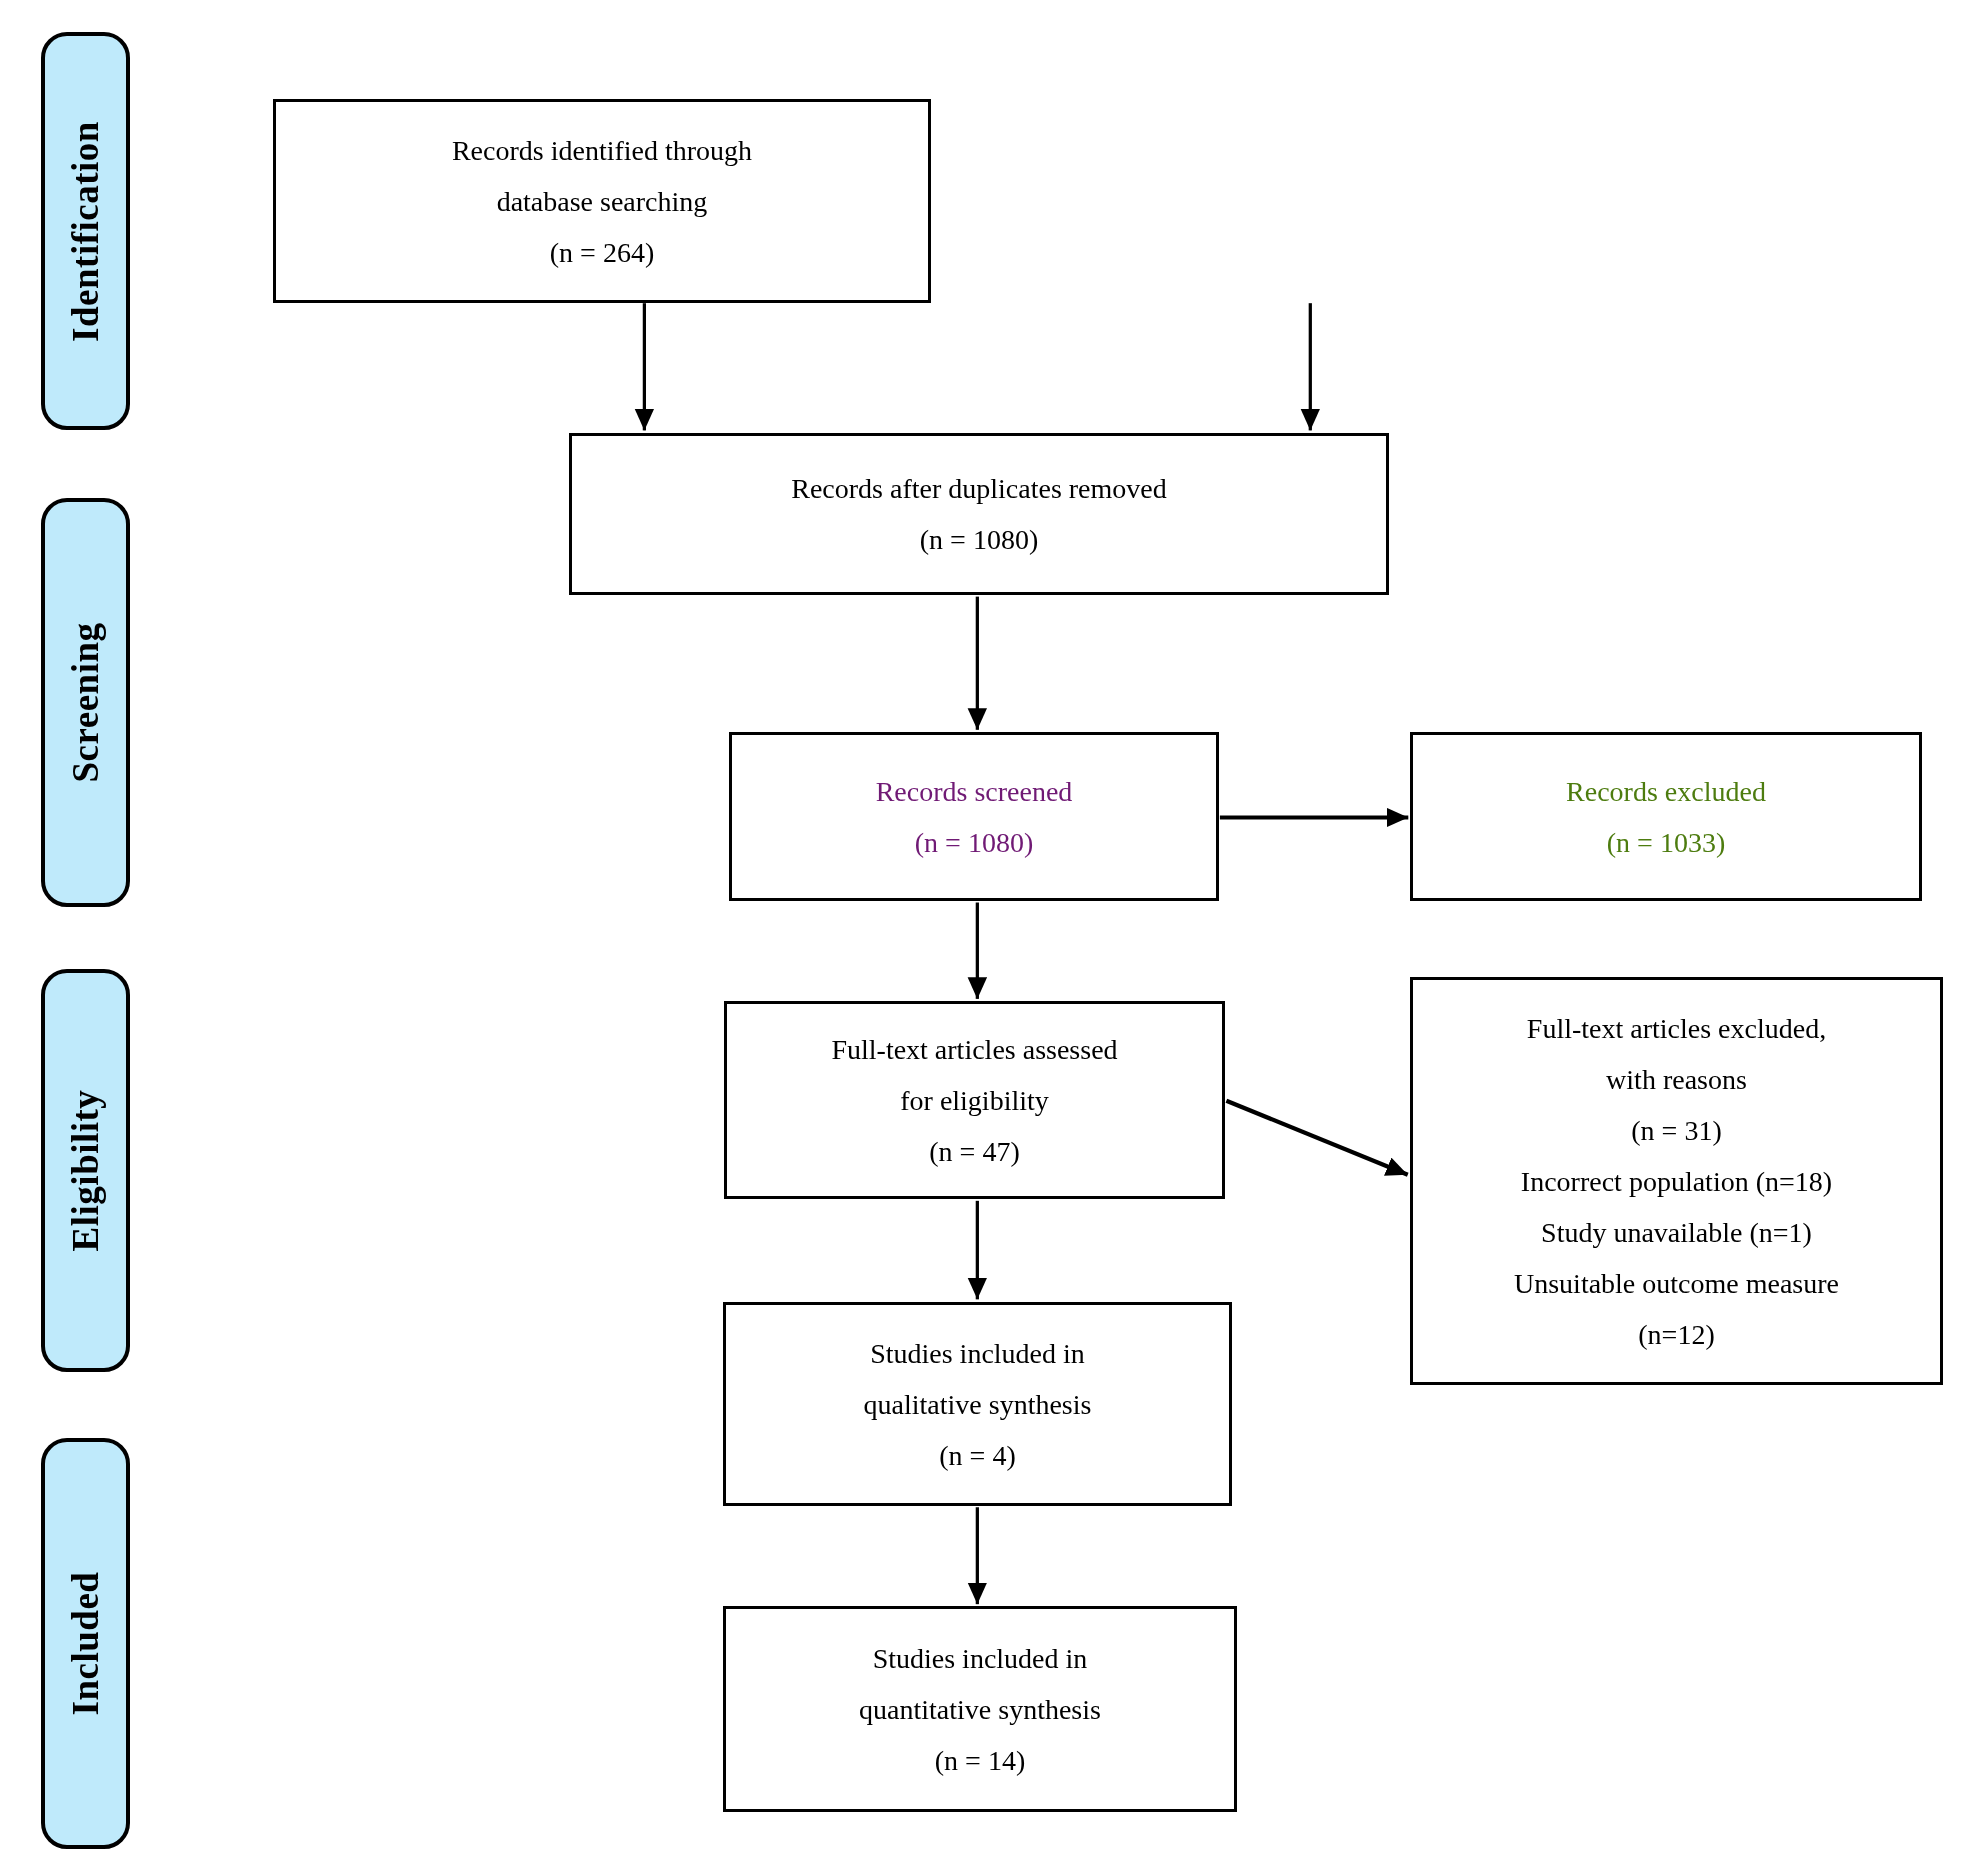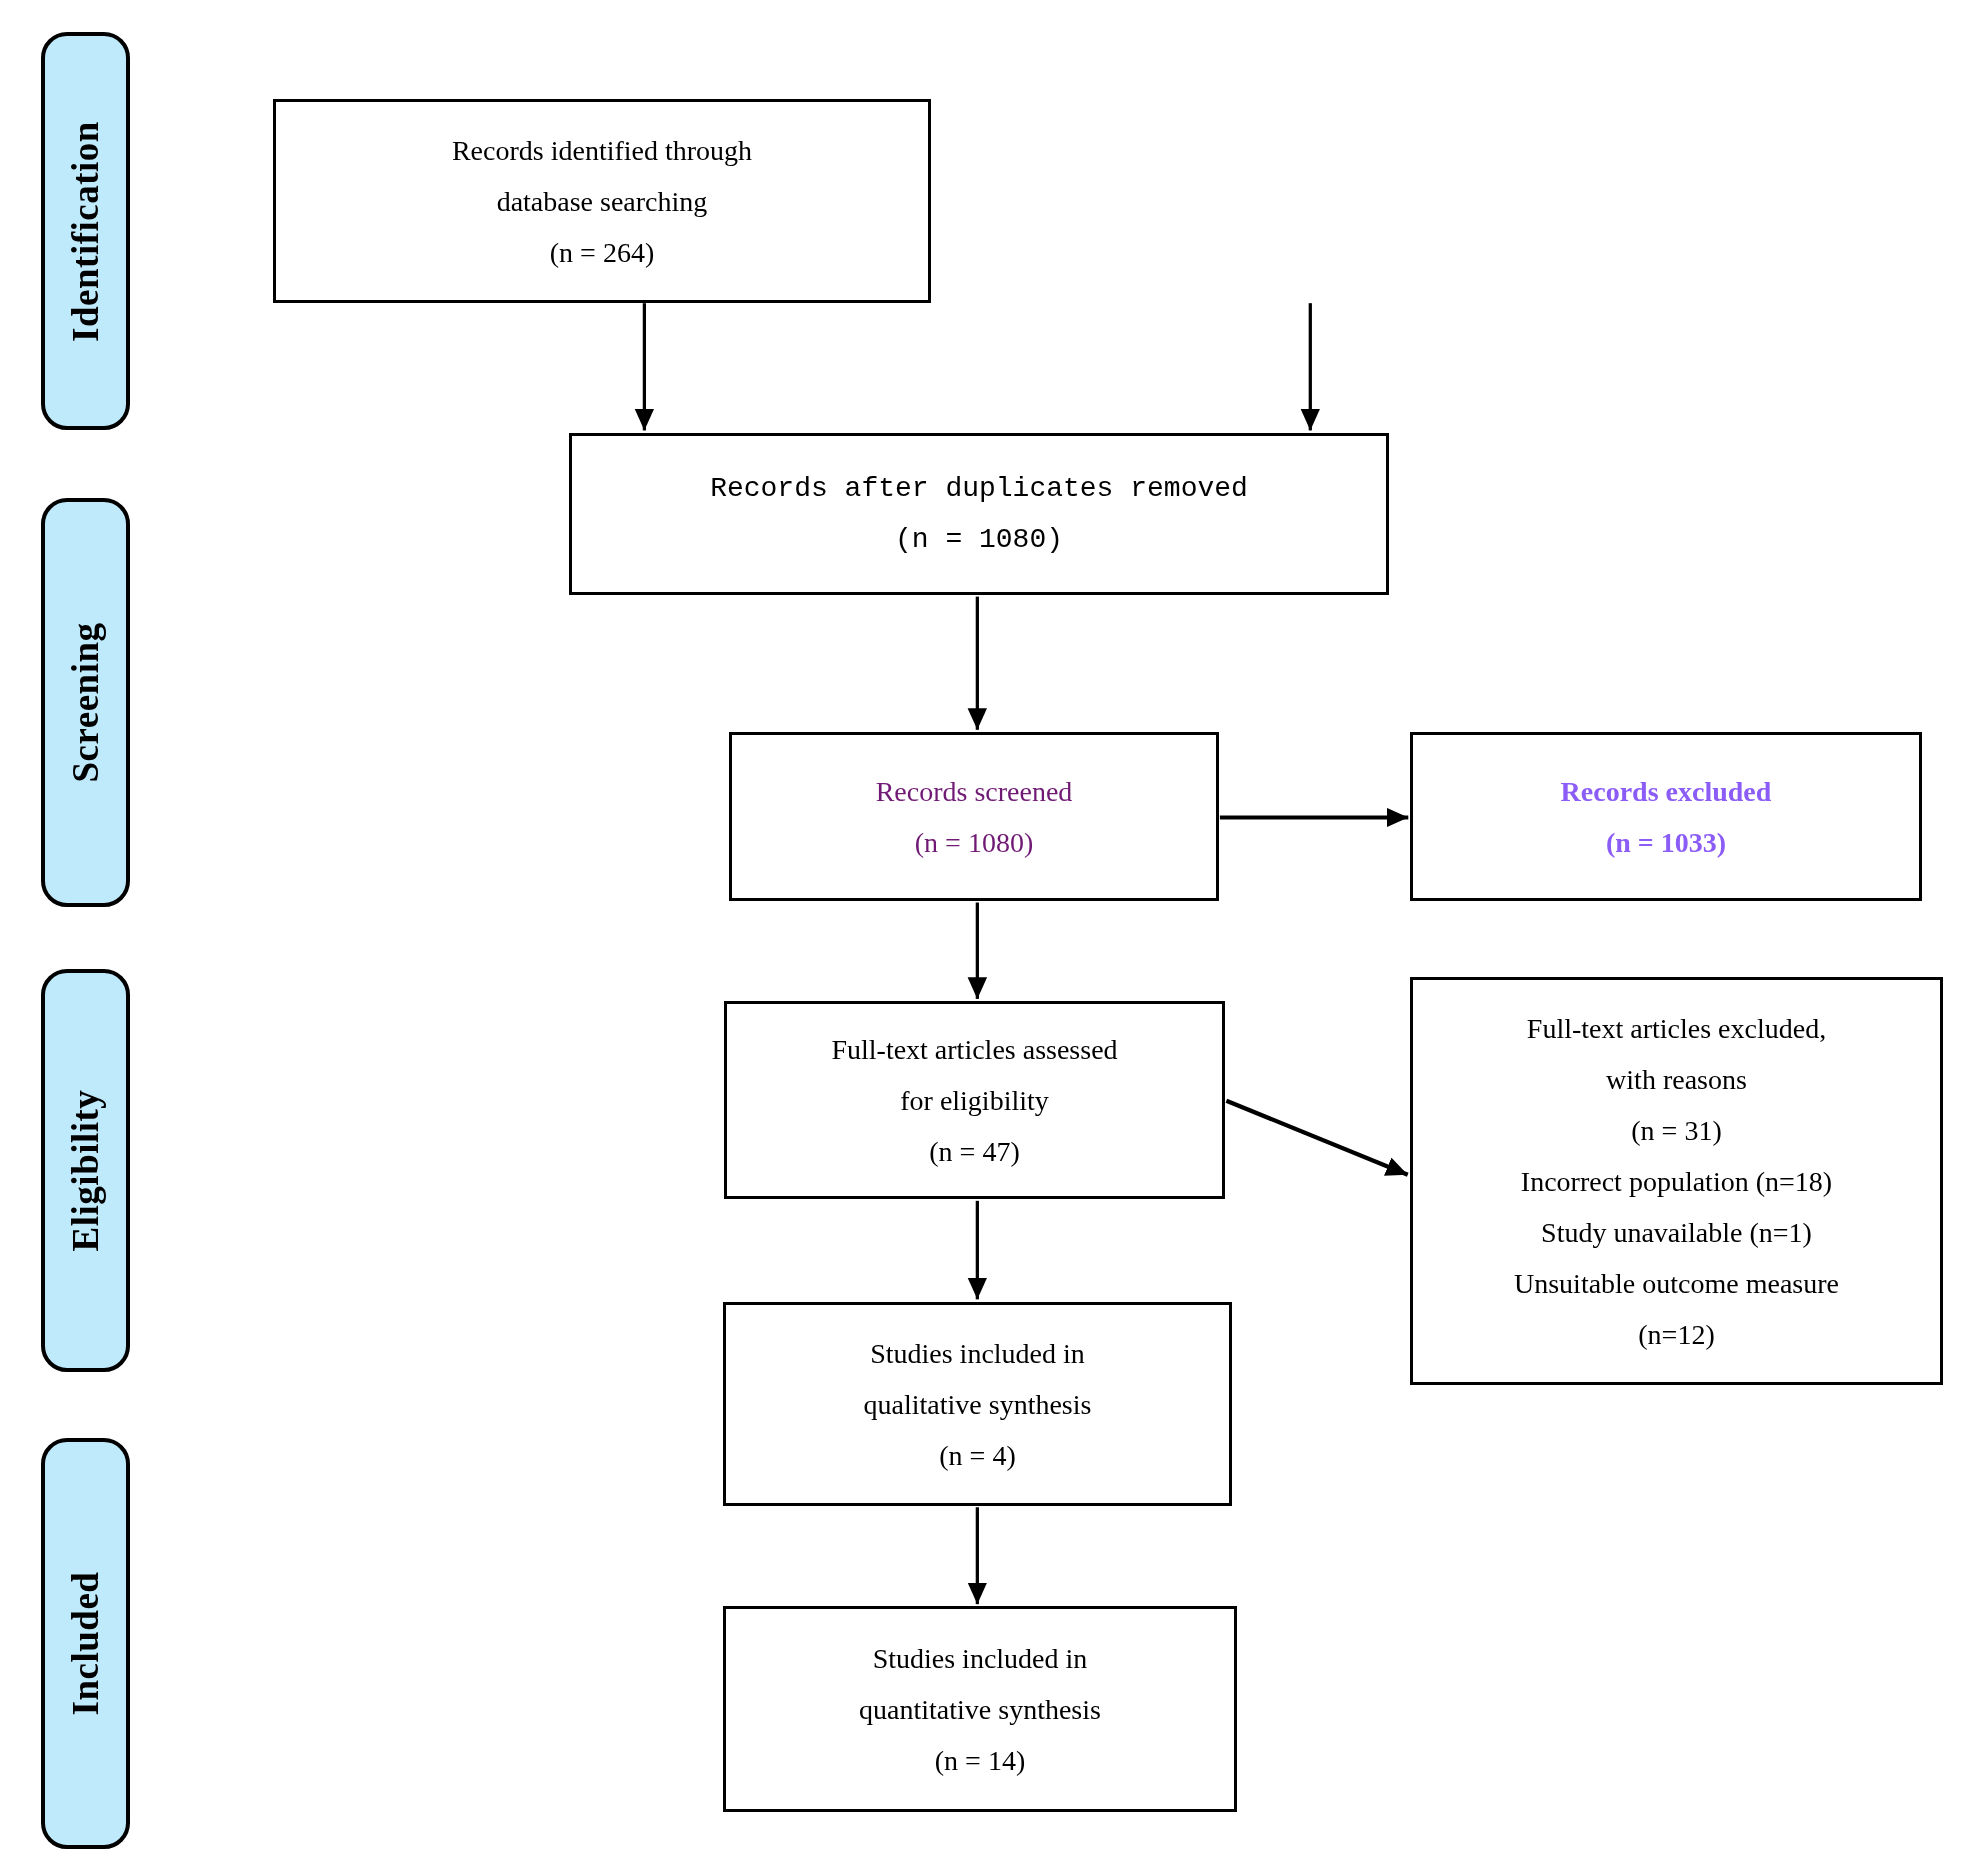--- a/index.html
+++ b/index.html
@@ -70,27 +70,27 @@
   </div>
   <div class="stage" style="top: 1438px; height: 411px; background: rgb(191, 234, 251); border-color: rgb(0, 0, 0);">
     <span class="vlabel">Included</span>
   </div>
 
   <div class="flowbox" style="left: 273px; top: 99px; width: 658px; height: 204px; border-color: rgb(0, 0, 0); color: rgb(0, 0, 0);">Records identified through
 database searching
 (n = 264)</div>
 
 
-  <div class="flowbox" style="left: 569px; top: 433px; width: 820px; height: 162px; border-color: rgb(0, 0, 0); color: rgb(0, 0, 0); font-family: Liberation Mono, monospace;">Records after duplicates removed
+  <div class="flowbox" style="left: 569px; top: 433px; width: 820px; height: 162px; border-color: rgb(0, 0, 0); color: rgb(0, 0, 0);">Records after duplicates removed
 (n = 1080)</div>
 
   <div class="flowbox" style="left: 729px; top: 732px; width: 490px; height: 169px; border-color: rgb(0, 0, 0); color: #701a75;">Records screened
 (n = 1080)</div>
 
-  <div class="flowbox" style="left: 1410px; top: 732px; width: 512px; height: 169px; border-color: rgb(0, 0, 0); color: #8b5cf6; font-weight: bold;">Records excluded
+  <div class="flowbox" style="left: 1410px; top: 732px; width: 512px; height: 169px; border-color: rgb(0, 0, 0); color: #4d7c0f;">Records excluded
 (n = 1033)</div>
 
   <div class="flowbox" style="left: 724px; top: 1001px; width: 501px; height: 198px; border-color: rgb(0, 0, 0); color: rgb(0, 0, 0);">Full-text articles assessed
 for eligibility
 (n = 47)</div>
 
   <div class="flowbox" style="left: 1410px; top: 977px; width: 533px; height: 408px; border-color: rgb(0, 0, 0); color: rgb(0, 0, 0);">Full-text articles excluded,
 with reasons
 (n = 31)
 Incorrect population (n=18)

